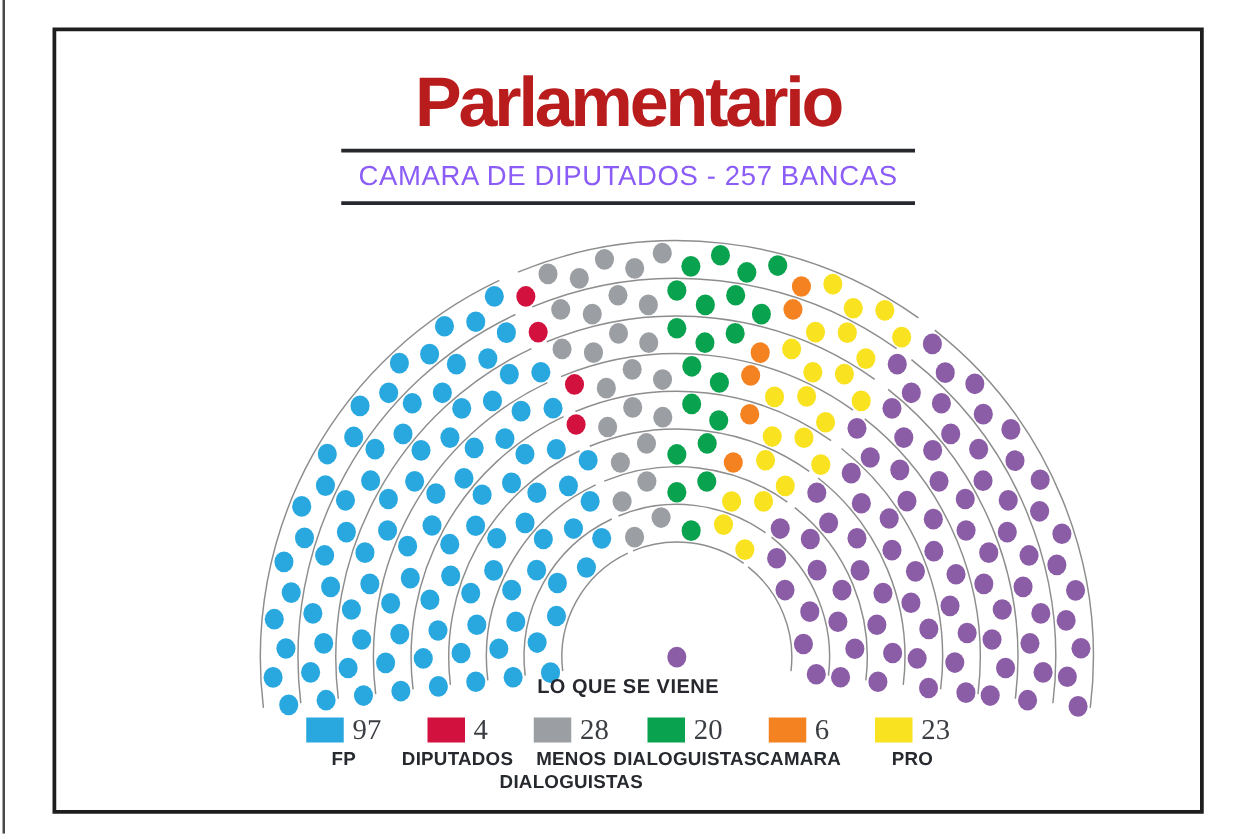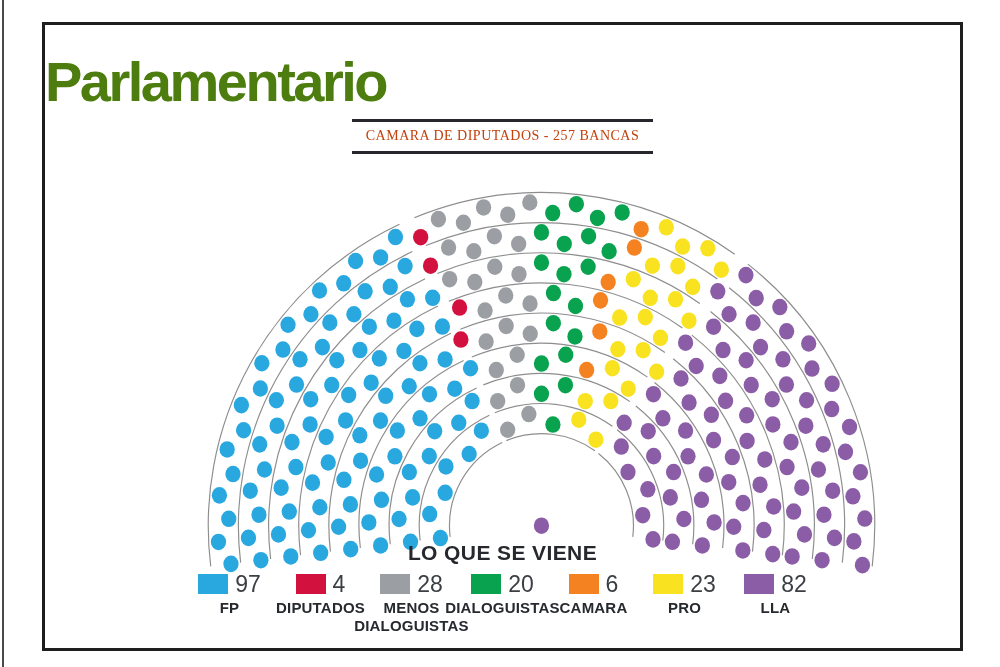--- a/index.html
+++ b/index.html
@@ -1,34 +1,34 @@
 <!DOCTYPE html>
 <html><head>
 <meta charset="utf-8">
 <style>
   html,body{margin:0;padding:0;background:#ffffff;width:1000px;height:667px;overflow:hidden;
             font-family:"Liberation Sans", sans-serif;}
   .stage{position:relative;width:1000px;height:667px;background:#fff;}
   .page-edge{position:absolute;left:2px;top:0;width:2px;height:667px;background:#4a4a4a;}
   .card{position:absolute;left:42px;top:22px;width:921px;height:629px;box-sizing:border-box;
         border:3px solid #1e1e1e;background:#fff;}
-  .title{position:absolute;left:0;top:24px;width:100%;text-align:left;
-         font-size:56px;font-weight:bold;letter-spacing:-2.5px;color:#4d7c0f;}
+  .title{position:absolute;left:0;top:24px;width:100%;text-align:center;
+         font-size:56px;font-weight:bold;letter-spacing:-2.5px;color:#b91c1c;}
   .subtitle-wrap{position:absolute;left:0;top:94px;width:100%;text-align:center;}
   .subtitle{display:inline-block;border-top:3px solid #26282d;border-bottom:3px solid #26282d;
-            padding:6px 14px 7px 14px;font-size:14px;letter-spacing:.5px;color:#c2410c;font-family:Liberation Serif, serif;}
+            padding:6px 14px 7px 14px;font-size:22px;letter-spacing:.5px;color:#8b5cf6;}
   .chart-svg{position:absolute;left:0;top:0;width:1000px;height:667px;}
   .caption{position:absolute;left:0;top:516px;width:100%;text-align:center;
-           font-size:21px;font-weight:bold;letter-spacing:.4px;color:#26282d;}
+           font-size:16px;font-weight:bold;letter-spacing:.4px;color:#26282d;}
   .legend{position:absolute;left:0;top:548px;width:100%;display:flex;
           justify-content:center;align-items:flex-start;gap:9px;}
   .legend-item{width:82px;display:flex;flex-direction:column;align-items:center;}
   .swatch-row{display:flex;align-items:center;gap:7px;height:22px;}
   .swatch{width:30px;height:20px;flex:none;}
-  .legend-num{font-size:23px;color:#3b3e43;}
+  .legend-num{font-size:23px;color:#3b3e43;font-family:Liberation Serif, serif;}
   .legend-label{margin-top:4px;text-align:center;font-size:15px;font-weight:bold;
                 color:#26292e;line-height:1.2;letter-spacing:.2px;white-space:nowrap;}
   .legend-label span{display:block;}
 </style>
 </head>
 <body>
 
 <div class="stage">
   <div class="page-edge"></div>
 
@@ -375,24 +375,15 @@
         </div>
         <div class="legend-item">
           <div class="swatch-row">
             <div class="swatch" style="background: rgb(249, 226, 31);"></div>
             <div class="legend-num">23</div>
           </div>
           <div class="legend-label">
             <span>PRO</span>
           </div>
         </div>
-        <div class="legend-item">
-          <div class="swatch-row">
-            <div class="swatch" style="background: rgb(140, 93, 167);"></div>
-            <div class="legend-num">82</div>
-          </div>
-          <div class="legend-label">
-            <span>LLA</span>
-          </div>
-        </div>
       </div>
   </div>
 </div>
 
 </body></html>

